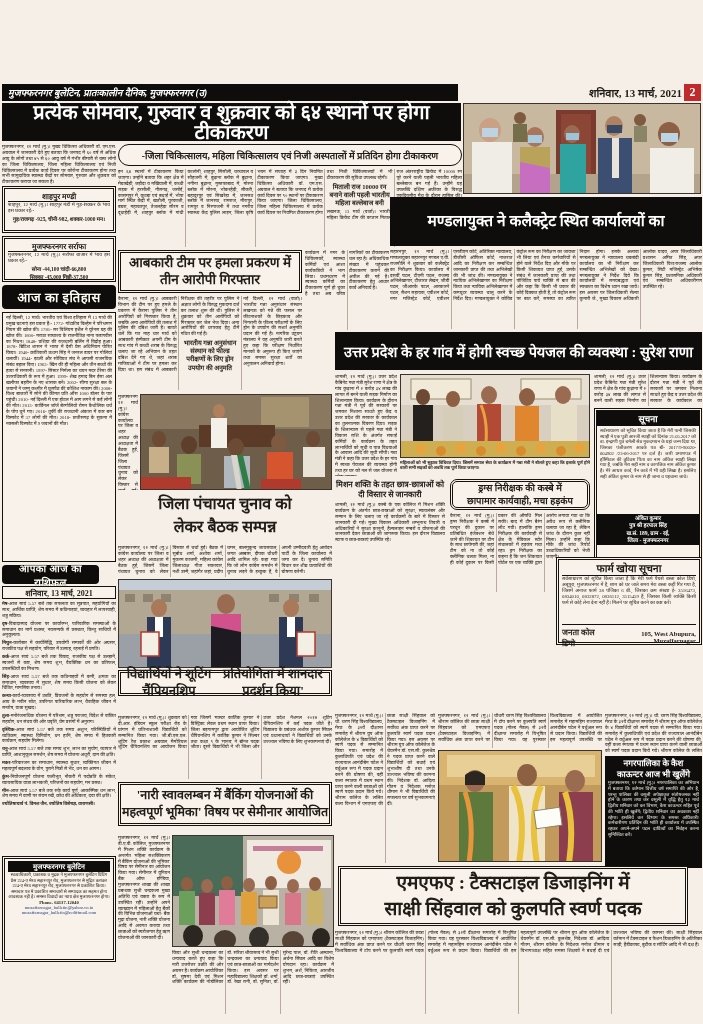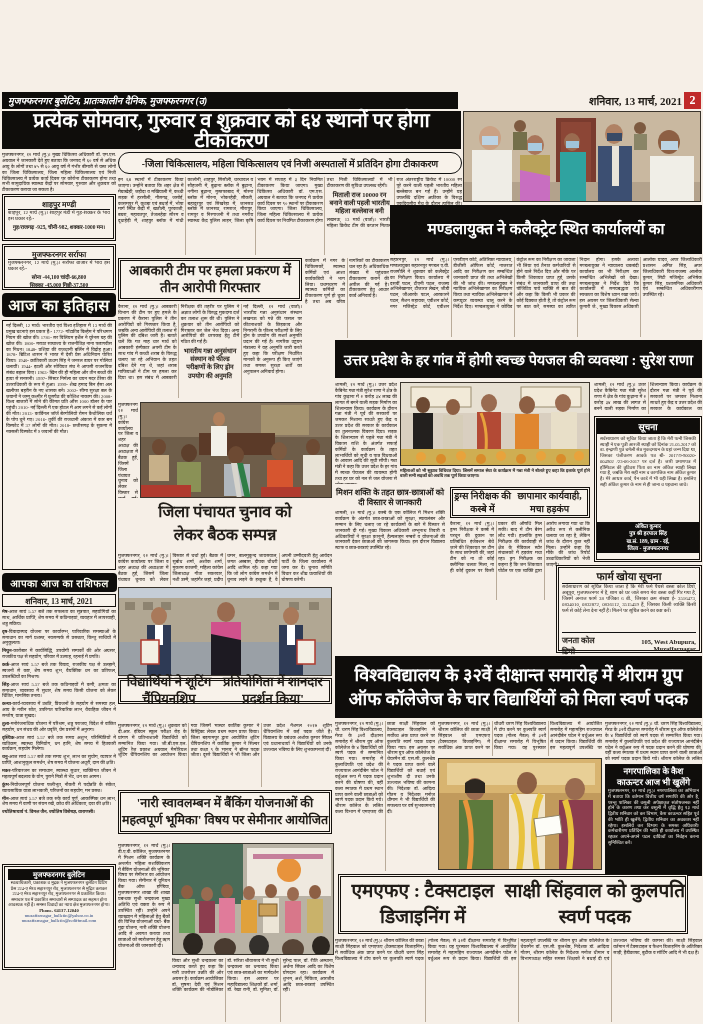--- a/index.html
+++ b/index.html
@@ -1,18 +1,18 @@
 <!DOCTYPE html>
 <html><head>
 <meta charset="utf-8">
 <style>
   html,body{margin:0;padding:0;background:#d8d2c8;}
   .sheet{position:relative;width:703px;height:1024px;background:#f6efe7;margin:0 auto;overflow:hidden;
          font-family:"Liberation Serif","DejaVu Serif",serif;color:#201c17;}
-  .abs{position:absolute;box-sizing:border-box;margin-top:8px;}
+  .abs{position:absolute;box-sizing:border-box;}
   .rev{background:#0f0d0b;color:#ffffff;}
   .body-txt{font-size:4.7px;line-height:1.25;text-align:justify;overflow:hidden;color:#2a241e;}
   .body-txt p{margin:0 0 2px 0;}
   .cols2{column-count:2;column-gap:4px;column-rule:.5px solid #b9ab99;}
   .cols3{column-count:3;column-gap:4px;column-rule:.5px solid #b9ab99;}
   .cols4{column-count:4;column-gap:4px;column-rule:.5px solid #b9ab99;}
   .cols5{column-count:5;column-gap:4px;column-rule:.5px solid #b9ab99;}
   .box-dbl{border:3px double #15110d;background:#f8f2ea;}
   .box-thin{border:1px solid #15110d;background:#f8f2ea;}
   .hl{font-weight:bold;text-align:center;}
@@ -88,27 +88,27 @@
     <div style="font-size:5.4px;font-weight:bold;text-align:center;">सिक्का -45,000   गिन्नी-37,500</div>
   </div>
 
   <div class="abs box-dbl" style="left:2px;top:186px;width:114px;height:47px;padding:2px 3px;">
     <div style="font-size:7.5px;font-weight:bold;text-align:center;border-bottom:1px solid #111;">शाहपुर मण्डी</div>
     <div class="body-txt" style="font-size:5px;">शाहपुर, 12 मार्च (मु.)। शाहपुर मंडी में गुड़-शक्कर के भाव इस प्रकार रहे:-</div>
     <div style="font-size:5.4px;font-weight:bold;text-align:center;">गुड़/राजगढ़ -925, चीनी-982, शक्कर-1000 मन।</div>
   </div>
 
   <div class="abs fancy" style="left:2px;top:285px;width:114px;height:24px;display:flex;align-items:center;justify-content:center;">
-    <span style="font-size:16px;">आज का इतिहास</span>
+    <span style="font-size:13px;">आज का इतिहास</span>
   </div>
   <div class="abs box-thin body-txt" style="left:2px;top:312px;width:114px;height:250px;padding:2px 3px;">
       <p>नई दिल्ली, 12 मार्च। भारतीय एवं विश्व इतिहास में 13 मार्च की प्रमुख घटनाएं इस प्रकार हैं:- 1772- गॉटफ्रीड विल्हेम ने परिभ्रमण नियम की खोज की। 1781- सर विलियम हर्शेल ने यूरेनस ग्रह की खोज की। 1800- मराठा साम्राज्य के राजनीतिज्ञ नाना फडणवीस का निधन। 1848- प्रशिया की राजधानी बर्लिन में विद्रोह हुआ। 1878- ब्रिटिश शासन ने भारत में देसी प्रेस अधिनियम पारित किया। 1940- क्रांतिकारी ऊधम सिंह ने जनरल डायर पर गोलियां चलायीं। 1944- इटली और सोवियत संघ ने आपसी राजनयिक संबंध बहाल किए। 1963- खिन की ही महिला और तीन बच्चों की हत्या से सनसनी। 1997- सिस्टर निर्मला का चयन मदर टेरेसा की उत्तराधिकारी के रूप में हुआ। 1999- शेख हमाद बिन ईसा अल खलीफा बहरीन के नए शासक बने। 2002- सीमा सुरक्षा बल के जवानों ने जम्मू कश्मीर में घुसपैठ की कोशिश नाकाम की। 2008- विश्व बाजारों में सोने की कीमत प्रति औंस 1000 डॉलर के पार पहुंची। 2010- नई दिल्ली में एक होटल में आग लगने से कई लोगों की मौत। 2013- कार्डिनल जॉर्ज बेरगोलियो रोमन कैथोलिक चर्च के पोप चुने गए। 2016- तुर्की की राजधानी अंकारा में कार बम विस्फोट में 37 लोगों की मौत। 2018- छत्तीसगढ़ के सुकमा में नक्सली विस्फोट में 9 जवानों की मौत।</p>
     </div>
 
-  <div class="abs fancy" style="left:2px;top:565px;width:115px;height:19px;display:flex;align-items:center;justify-content:center;">
+  <div class="abs fancy" style="left:2px;top:565px;width:97px;height:19px;display:flex;align-items:center;justify-content:center;">
     <span style="font-size:10px;">आपका आज का राशिफल</span>
   </div>
   <div class="abs box-thin" style="left:2px;top:586px;width:114px;height:13px;display:flex;align-items:center;justify-content:center;font-weight:bold;font-size:8px;">शनिवार, 13 मार्च, 2021</div>
   <div class="abs body-txt" style="left:2px;top:601px;width:114px;height:250px;">
     <div>
         <p><span class="sign">मेष-</span><span>आज सायं 5.57 बजे तक सफलता का सूत्रपात, सहयोगियों का साथ, आर्थिक प्राप्ति, शेष समय में कठिनाइयां, व्यवहार में लापरवाही, शत्रु सक्रिय।</span></p>
         <p><span class="sign">वृष-</span><span>विवादास्पद योजना पर कार्यारम्भ, पारिवारिक समस्याओं के समाधान का मार्ग प्रशस्त, नवसम्पर्क से प्रसन्नता, किन्तु साथियों में अनुकूलता।</span></p>
         <p><span class="sign">मिथुन-</span><span>कारोबार में कार्यसिद्धि, उपयोगी सम्पर्कों की ओर अग्रसर, राजकीय पक्ष से सहयोग, परिवार में उत्साह, रहनाई में प्रगति।</span></p>
         <p><span class="sign">कर्क-</span><span>आज सायं 5.57 बजे तक विवाद, राजकीय पक्ष से उलझनें, स्वजनों से कष्ट, शेष समय शुभ, वैयक्तिक धन का प्रतिफल, उपलब्धियों का मिश्रण।</span></p>
         <p><span class="sign">सिंह-</span><span>आज सायं 5.57 बजे तक कठिनाइयों में कमी, क्षमता का समाधान, व्यवसाय में सुधार, शेष समय किसी योजना को लेकर चिंतित, मानसिक तनाव।</span></p>
@@ -318,32 +318,32 @@
     <span>महिलाओं को भी सुझाव विधिवत दिया। जिसमें समाज सेवा के कार्यक्रम में गन्ना मंत्री ने बोलते हुए कहा कि इलाके पूर्ण होने वाली सभी सड़कों को अवधि तक पूर्ण किया जाएगा।</span>
   </div>
 
   <div class="abs" style="left:335px;top:478px;width:110px;height:114px;">
     <div class="mini-head" style="font-size:8px;">मिशन शक्ति के तहत छात्र-छात्राओं को दी विस्तार से जानकारी</div>
     <div class="body-txt" style="height:78px;">
         <p>शामली, १२ मार्च (मु.)। कस्बे के एक कॉलिज में मिशन शक्ति कार्यक्रम के अंतर्गत छात्र-छात्राओं को सुरक्षा, स्वावलंबन और सम्मान के लिए चलाए जा रहे कार्यक्रमों के बारे में विस्तार से जानकारी दी गई। मुख्य विकास अधिकारी शम्भूनाथ तिवारी व अधिकारियों ने सुरक्षा कानूनों, हैल्पलाइन नम्बरों व योजनाओं की जानकारी देकर छात्राओं को जागरूक किया। इस दौरान विद्यालय स्टाफ व छात्र-छात्राएं उपस्थित रहे।</p>
       </div>
   </div>
 
-  <div class="abs box-dbl hl" style="left:450px;top:479px;width:140px;height:31px;display:flex;align-items:center;justify-content:center;">
+  <div class="abs box-dbl hl" style="left:450px;top:479px;width:140px;height:31px;display:flex;flex-direction:column;align-items:center;justify-content:center;border-radius:7px;">
     <span style="font-size:9.5px;line-height:1.3;">ड्रग्स निरीक्षक की कस्बे में</span>
     <span style="font-size:9.5px;line-height:1.3;">छापामार कार्यवाही, मचा हड़कंप</span>
   </div>
   <div class="abs body-txt cols3" style="left:450px;top:513px;width:140px;height:79px;">
     <p>कैराना, १२ मार्च (मु.)। ड्रग्स निरीक्षक ने कस्बे में परचून की दुकान पर प्रतिबंधित इंजेक्शन बेचे जाने की शिकायत पर टीम के साथ छापेमारी की, जहां टीम को ना तो कोई क्लीनिक चलता मिला, ना ही कोई दुकान पर किसी प्रकार की औषधि मिल सकी। बाद में टीम बैरंग लौट गयी। हालांकि ड्रग्स निरीक्षक की कार्यवाही से क्षेत्र के मेडिकल स्टोर संचालकों में हड़कंप मचा रहा। ड्रग निरीक्षक का कहना है कि जन शिकायत पोर्टल पर एक व्यक्ति द्वारा आरोप लगाया गया था कि अवैध रूप से क्लीनिक चलाया जा रहा है, लेकिन जांच के दौरान कुछ नहीं मिला। उन्होंने कहा कि मौके की जांच रिपोर्ट उच्चाधिकारियों को भेजी जाएगी।</p>
   </div>
 
   <div class="abs body-txt cols2" style="left:594px;top:374px;width:108px;height:32px;">
     <p>शामली, १२ मार्च (मु.)। उत्तर प्रदेश कैबिनेट गन्ना मंत्री सुरेश राणा ने क्षेत्र के गांव कुढ़ाना में २ करोड़ ३४ लाख की लागत से बनने वाली सड़क निर्माण का शिलान्यास किया। कार्यक्रम के दौरान गन्ना मंत्री ने पूर्व की सरकारों पर जमकर निशाना साधते हुए केंद्र व उत्तर प्रदेश की सरकार के कार्यकाल का तुलनात्मक विवरण दिया। सड़क के शिलान्यास से पहले गन्ना मंत्री ने विकास राशि के अंतर्गत सफाई कर्मियों के कार्यक्रम के तहत लाभार्थियों को सूची व पात्र विधवाओं के आवास आदि की सूची सौंपी। गन्ना मंत्री ने कहा कि उत्तर प्रदेश के हर गांव में स्वच्छ पेयजल की व्यवस्था होगी तथा हर घर को नल से जल योजना से जोड़ा जाएगा।</p>
   </div>
-  <div class="abs box-dbl" style="left:594px;top:408px;width:108px;height:146px;padding:0;">
+  <div class="abs box-dbl" style="left:594px;top:408px;width:108px;height:174px;padding:0;">
     <div class="rev" style="font-size:9px;font-weight:bold;text-align:center;padding:1px 0;">सूचना</div>
     <div class="body-txt" style="font-size:4.6px;padding:2px 3px;height:84px;">
         <p>सर्वसाधारण को सूचित किया जाता है कि मेरी पत्नी जिसकी स्याही ने एक पुत्री आरजी स्याही को दिनांक 21.05.2017 को डा. इन्द्राणी पुत्र चमेली सेठ मुकदमयन के यहां जन्म दिया था, जिसका पंजीकरण आवर्क पत्र बी- 2017/9-90020-004902 /23-06-2017 पर दर्ज है। जारी प्रमाणपत्र में हॉस्पिटल की त्रुटिवश पिता का नाम अंकित स्याही लिखा गया है, जबकि मेरा सही नाम व कागजिक नाम अंकित कुमार है। मेरे आधार कार्ड, पैन कार्ड में भी यही लिखा है। इसलिए सही अंकित कुमार के नाम से ही जाना व पहचाना जावे।</p>
       </div>
     <div class="rev" style="font-size:5.6px;font-weight:bold;text-align:center;line-height:1.3;padding:1px 0;">
       <div>अंकित कुमार</div>
       <div>पुत्र श्री हरपाल सिंह</div>
       <div>ख.सं. 189, ग्राम - रई,</div>
       <div>जिला - मुजफ्फरनगर</div>
     </div>
@@ -352,24 +352,20 @@
     <div style="font-size:10.5px;font-weight:bold;text-align:center;border-bottom:1px solid #111;">फार्म खोया सूचना</div>
     <div class="body-txt" style="font-size:4.8px;height:48px;">
         <p>सर्वसाधारण को सूचित किया जाता है कि मेरी फर्म पैचर्स बस्ता कोल डिपो, अबूपुरा, मुजफ्फरनगर में है, शाम को घर जाते समय मेरा बस्ता कहीं गिर गया है, जिसमें अनाज फार्म 38 पंजिका 6 बी., जिसका क्रम संख्या ई- 3516473, 0834010, 0832872, 0836112, 3515459 हैं, जिसका किसी व्यक्ति किसी फर्म से कोई लेना देना नहीं है। मिलने पर सूचित करने का कष्ट करें।</p>
       </div>
     <div style="display:flex;justify-content:space-between;align-items:center;border-top:1px solid #111;padding-top:1px;">
       <span style="font-size:8px;font-weight:bold;">जनता कोल डिपो</span>
       <span style="font-size:6.5px;font-weight:bold;text-align:right;">105, West Abupura, Muzaffarnagar</span>
     </div>
   </div>
 
-  <div class="abs rev hl" style="left:335px;top:648px;width:367px;height:62px;display:flex;flex-direction:column;align-items:center;justify-content:center;">
-    <span style="font-size:18px;line-height:1.35;">विश्वविद्यालय के ३२वें दीक्षान्त समारोह में श्रीराम ग्रुप</span>
-    <span style="font-size:18px;line-height:1.35;">ऑफ कॉलेजेज के चार विद्यार्थियों को मिला स्वर्ण पदक</span>
-  </div>
   <div class="abs body-txt cols2" style="left:335px;top:713px;width:100px;height:150px;">
     <p>मुजफ्फरनगर, १२ मार्च (मु.)। चौ. चरण सिंह विश्वविद्यालय, मेरठ के ३२वें दीक्षान्त समारोह में श्रीराम ग्रुप ऑफ कॉलेजेज के ४ विद्यार्थियों को स्वर्ण पदक से सम्मानित किया गया। समारोह में कुलाधिपति एवं प्रदेश की राज्यपाल आनंदीबेन पटेल ने वर्चुअल रूप में पदक प्रदान करने की घोषणा की, वहीं कला स्नातक में प्रथम स्थान प्राप्त करने वाली छात्राओं को स्वर्ण पदक प्रदान किये गये। श्रीराम कॉलेज के ललित कला विभाग में एमएफए की छात्रा साक्षी सिंहवाल को टैक्सटाइल डिजाइनिंग में सर्वोच्च अंक प्राप्त करने पर कुलपति स्वर्ण पदक प्रदान किया गया। इस अवसर पर श्रीराम ग्रुप ऑफ कॉलेजेज के चेयरमैन डॉ. एस.सी. कुलश्रेष्ठ ने पदक प्राप्त करने वाले विद्यार्थियों को बधाई एवं शुभाशीष दी तथा उनके उज्ज्वल भविष्य की कामना की। निदेशक डॉ. आदित्य गौतम व निदेशक मनोज धीमान ने भी विद्यार्थियों की सफलता पर वर्ष सुभकामनाएं दीं।</p>
   </div>
   <div class="abs body-txt cols3" style="left:438px;top:713px;width:164px;height:35px;">
     <p>मुजफ्फरनगर, १२ मार्च (मु.)। श्रीराम कॉलिज की छात्रा साक्षी सिंहवाल को एमएफए (टैक्सटाइल डिजाइनिंग) में सर्वाधिक अंक प्राप्त करने पर चौधरी चरण सिंह विश्वविद्यालय में टॉप करने पर कुलपति स्वर्ण पदक (गोल्ड मैडल) से ३२वें दीक्षान्त समारोह में विभूषित किया गया। यह पुरस्कार विश्वविद्यालय में आयोजित समारोह में महामहिम राज्यपाल आनंदीबेन पटेल ने वर्चुअल रूप से प्रदान किया। विद्यार्थियों की इस महत्वपूर्ण उपलब्धि पर श्रीराम ग्रुप ऑफ कॉलेजेज के चेयरमैन डॉ. एस.सी. कुलश्रेष्ठ, निदेशक डॉ. आदित्य गौतम, श्रीराम कॉलेज के निदेशक मनोज धीमान व विभागाध्यक्ष सहित समस्त शिक्षकों ने बधाई दी एवं उज्ज्वल भविष्य की कामना की। साक्षी सिंहवाल वर्तमान में टैक्सटाइल व फैशन डिजाइनिंग के अतिरिक्त साड़ी, हैंडीक्राफ्ट, बुटीक व सॉर्टिंग आदि में भी दक्ष हैं।</p>
   </div>
   <div class="abs photo" style="left:438px;top:750px;width:164px;height:112px;">
     <svg viewBox="0 0 164 112" width="164" height="112">
       <rect width="164" height="112" fill="#c19a5c"></rect>
       <rect x="0" y="0" width="164" height="34" fill="#d8b470"></rect>
@@ -399,21 +395,21 @@
   <div class="abs rev" style="left:605px;top:756px;width:97px;height:112px;padding:2px 3px;">
     <div style="font-size:8.5px;font-weight:bold;text-align:center;line-height:1.3;">
       <span>नगरपालिका के कैश</span><br>
       <span>काऊन्टर आज भी खुलेंगे</span>
     </div>
     <div class="body-txt" style="color:#f2efe8;font-size:4.6px;height:86px;text-align:justify;">
       <p>मुजफ्फरनगर, १२ मार्च (मु.)। नगरपालिका का अभियान में बताया कि वर्तमान वित्तीय वर्ष समाप्ति की ओर है, परन्तु पालिका की वसूली अपेक्षाकृत संतोषजनक नहीं होने के कारण तथा कर वसूली में वृद्धि हेतु १३ मार्च द्वितीय शनिवार को कर विभाग, कैश काऊन्टर सहित पूर्व की भांति ही खुलेंगे; द्वितीय शनिवार का अवकाश नहीं रहेगा। इसलिये कर विभाग के समस्त अधिकारी/कर्मचारीगण प्रतिदिन की भांति ही कार्यालय में उपस्थित रहकर अपने-अपने पटल दायित्वों का निर्वहन करना सुनिश्चित करें।</p>
     </div>
   </div>
 
-  <div class="abs box-dbl hl" style="left:338px;top:866px;width:350px;height:60px;display:flex;flex-direction:row;align-items:center;justify-content:center;">
+  <div class="abs box-dbl hl" style="left:338px;top:866px;width:350px;height:60px;display:flex;flex-direction:column;align-items:center;justify-content:center;">
     <span style="font-size:19px;line-height:1.35;">एमएफए : टैक्सटाइल डिजाइनिंग में</span>
     <span style="font-size:19px;line-height:1.35;">साक्षी सिंहवाल को कुलपति स्वर्ण पदक</span>
   </div>
   <div class="abs body-txt cols4" style="left:335px;top:930px;width:367px;height:84px;">
     <p>मुजफ्फरनगर, १२ मार्च (मु.)। श्रीराम कॉलिज की छात्रा साक्षी सिंहवाल को एमएफए (टैक्सटाइल डिजाइनिंग) में सर्वाधिक अंक प्राप्त करने पर चौधरी चरण सिंह विश्वविद्यालय में टॉप करने पर कुलपति स्वर्ण पदक (गोल्ड मैडल) से ३२वें दीक्षान्त समारोह में विभूषित किया गया। यह पुरस्कार विश्वविद्यालय में आयोजित समारोह में महामहिम राज्यपाल आनंदीबेन पटेल ने वर्चुअल रूप से प्रदान किया। विद्यार्थियों की इस महत्वपूर्ण उपलब्धि पर श्रीराम ग्रुप ऑफ कॉलेजेज के चेयरमैन डॉ. एस.सी. कुलश्रेष्ठ, निदेशक डॉ. आदित्य गौतम, श्रीराम कॉलेज के निदेशक मनोज धीमान व विभागाध्यक्ष सहित समस्त शिक्षकों ने बधाई दी एवं उज्ज्वल भविष्य की कामना की। साक्षी सिंहवाल वर्तमान में टैक्सटाइल व फैशन डिजाइनिंग के अतिरिक्त साड़ी, हैंडीक्राफ्ट, बुटीक व सॉर्टिंग आदि में भी दक्ष हैं।</p>
   </div>
 
 </div>
 
 </body></html>

